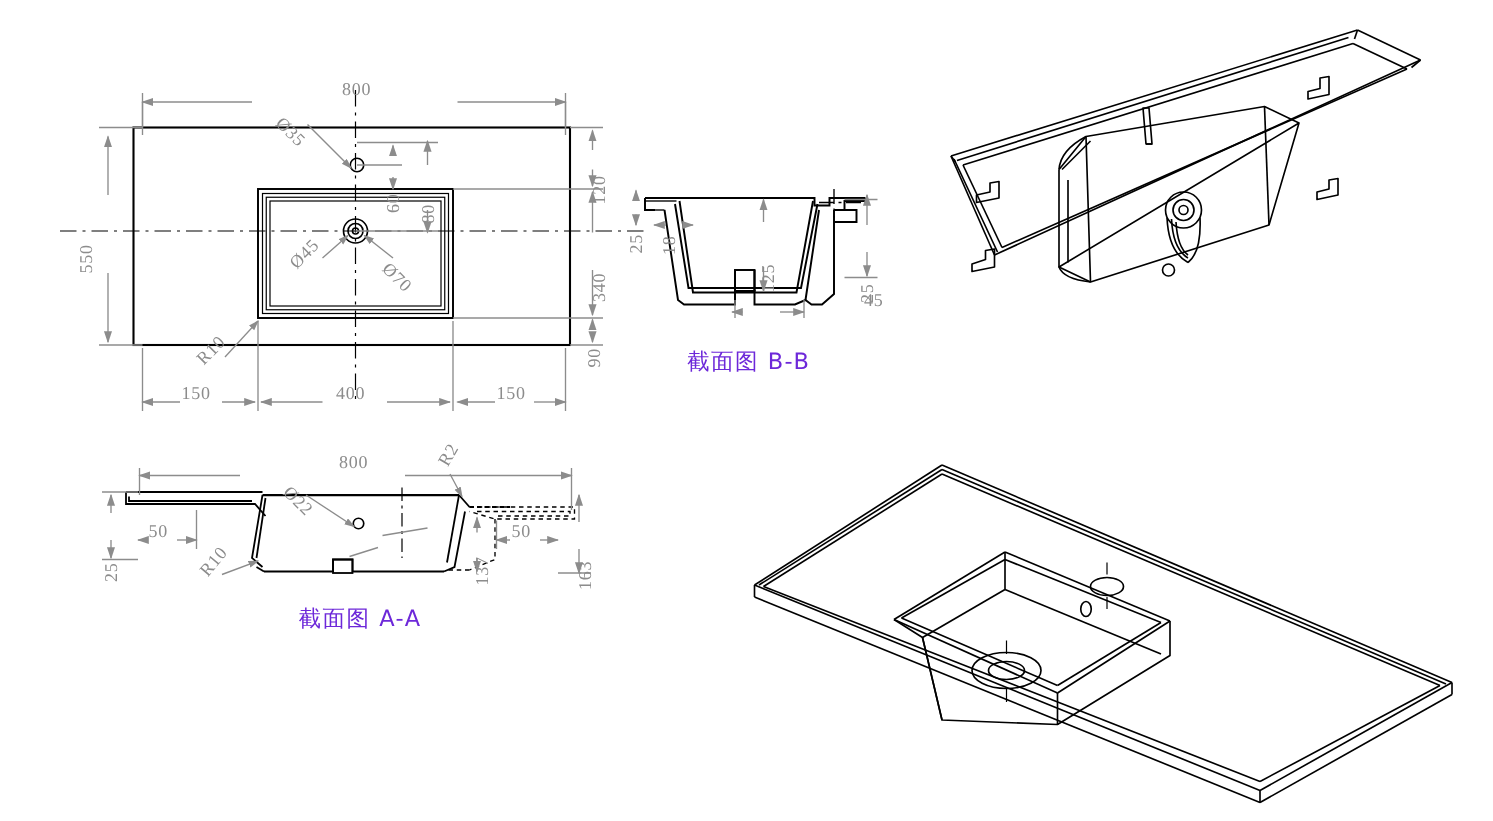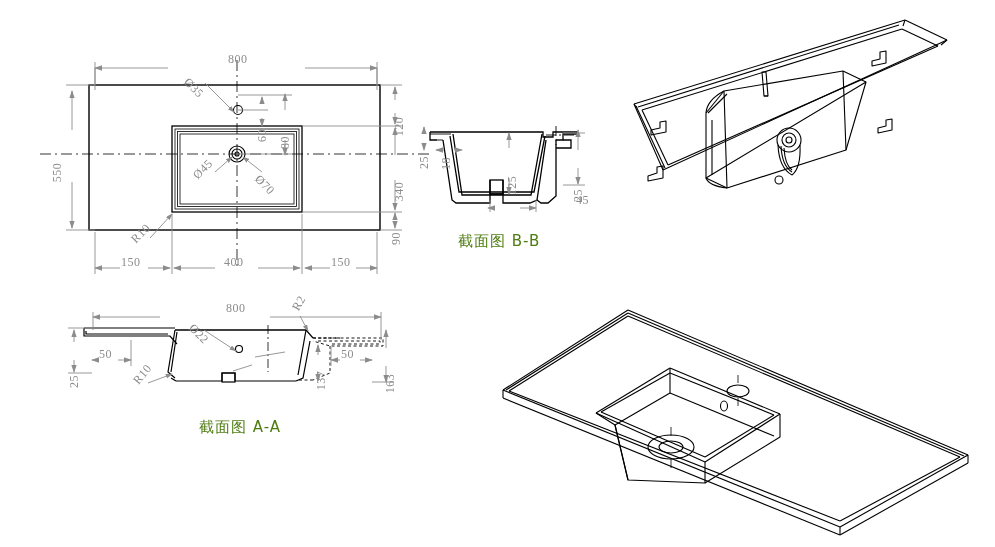--- a/index.html
+++ b/index.html
@@ -11,21 +11,21 @@
   #sheet{position:absolute;left:0;top:0;width:995px;height:547px;}
   .lbl{
     position:absolute;
     font-family:"Liberation Serif", serif;
     color:#8c8c8c;
     white-space:nowrap;
     letter-spacing:0.5px;
   }
   .lbl.dim{font-size:12px;}
   .lbl.cn{
-    color:#4d7c0f;font-size:15px;
+    color:#6d28d9;font-size:15px;
     font-family:"DejaVu Sans", sans-serif;
     letter-spacing:1px;
   }
   .rot90{transform:rotate(-90deg);}
   svg{display:block;}
   .vec{position:absolute;left:0;top:0;}
 </style>
 </head>
 <body>
 
@@ -399,15 +399,15 @@
   <div class="lbl dim" style="left:196px;top:321px;transform:rotate(45deg);transform-origin:left top;">Ø22</div>
 
   <div class="lbl dim" style="left:289px;top:306px;transform:rotate(-60deg);transform-origin:left top;">R2</div>
 
   <div class="lbl dim" style="left:130px;top:378px;transform:rotate(-50deg);transform-origin:left top;">R10</div>
 
   <div class="lbl dim rot90" style="left:312px;top:373px;">137</div>
 
   <div class="lbl dim rot90" style="left:381px;top:376px;">163</div>
 
-  <div class="lbl cn" style="left:199px;top:403px;margin-top:15px;">截面图 A-A</div>
+  <div class="lbl cn" style="left:199px;top:403px;">截面图 A-A</div>
 
 </div>
 
 </body></html>

